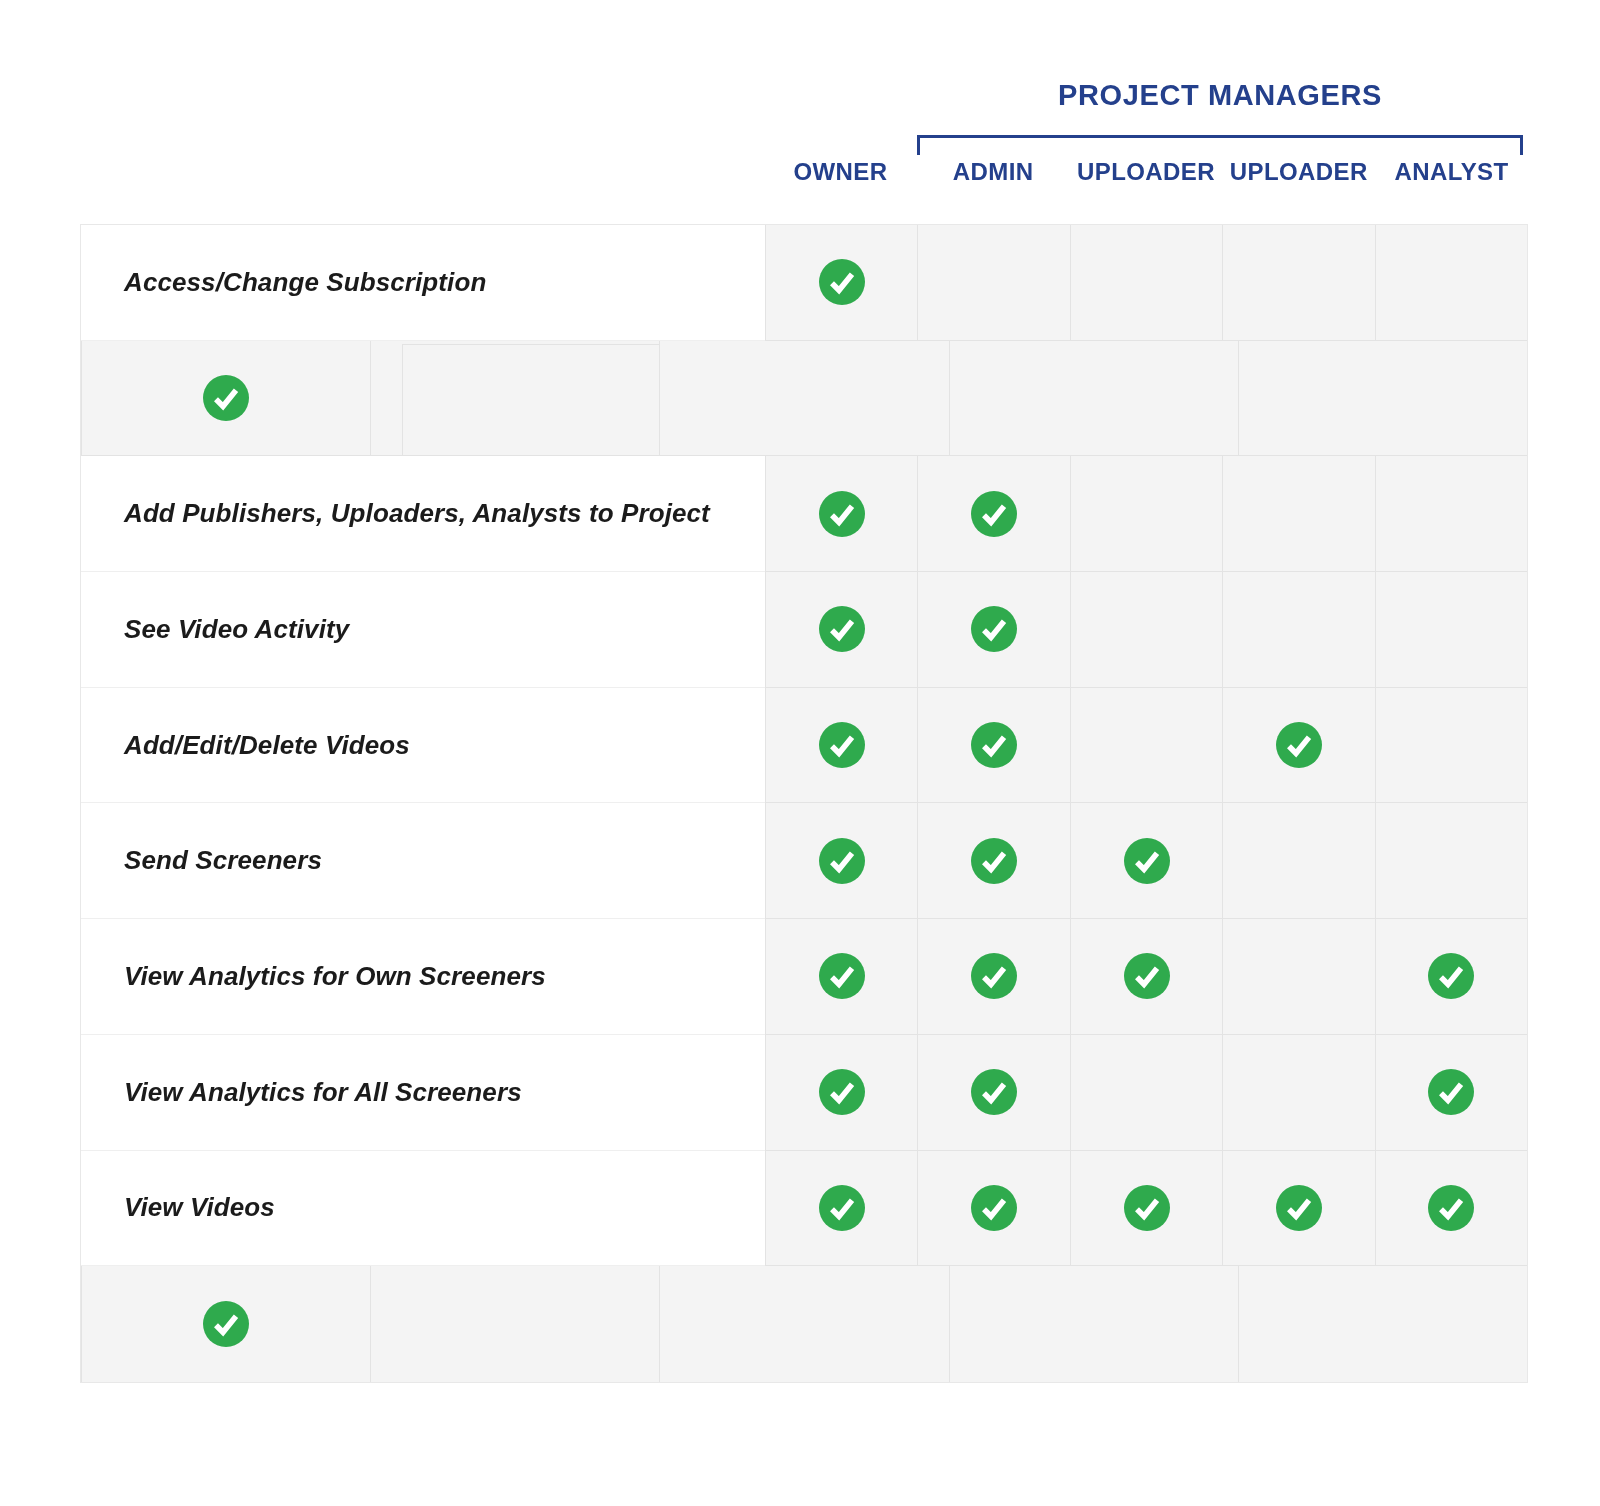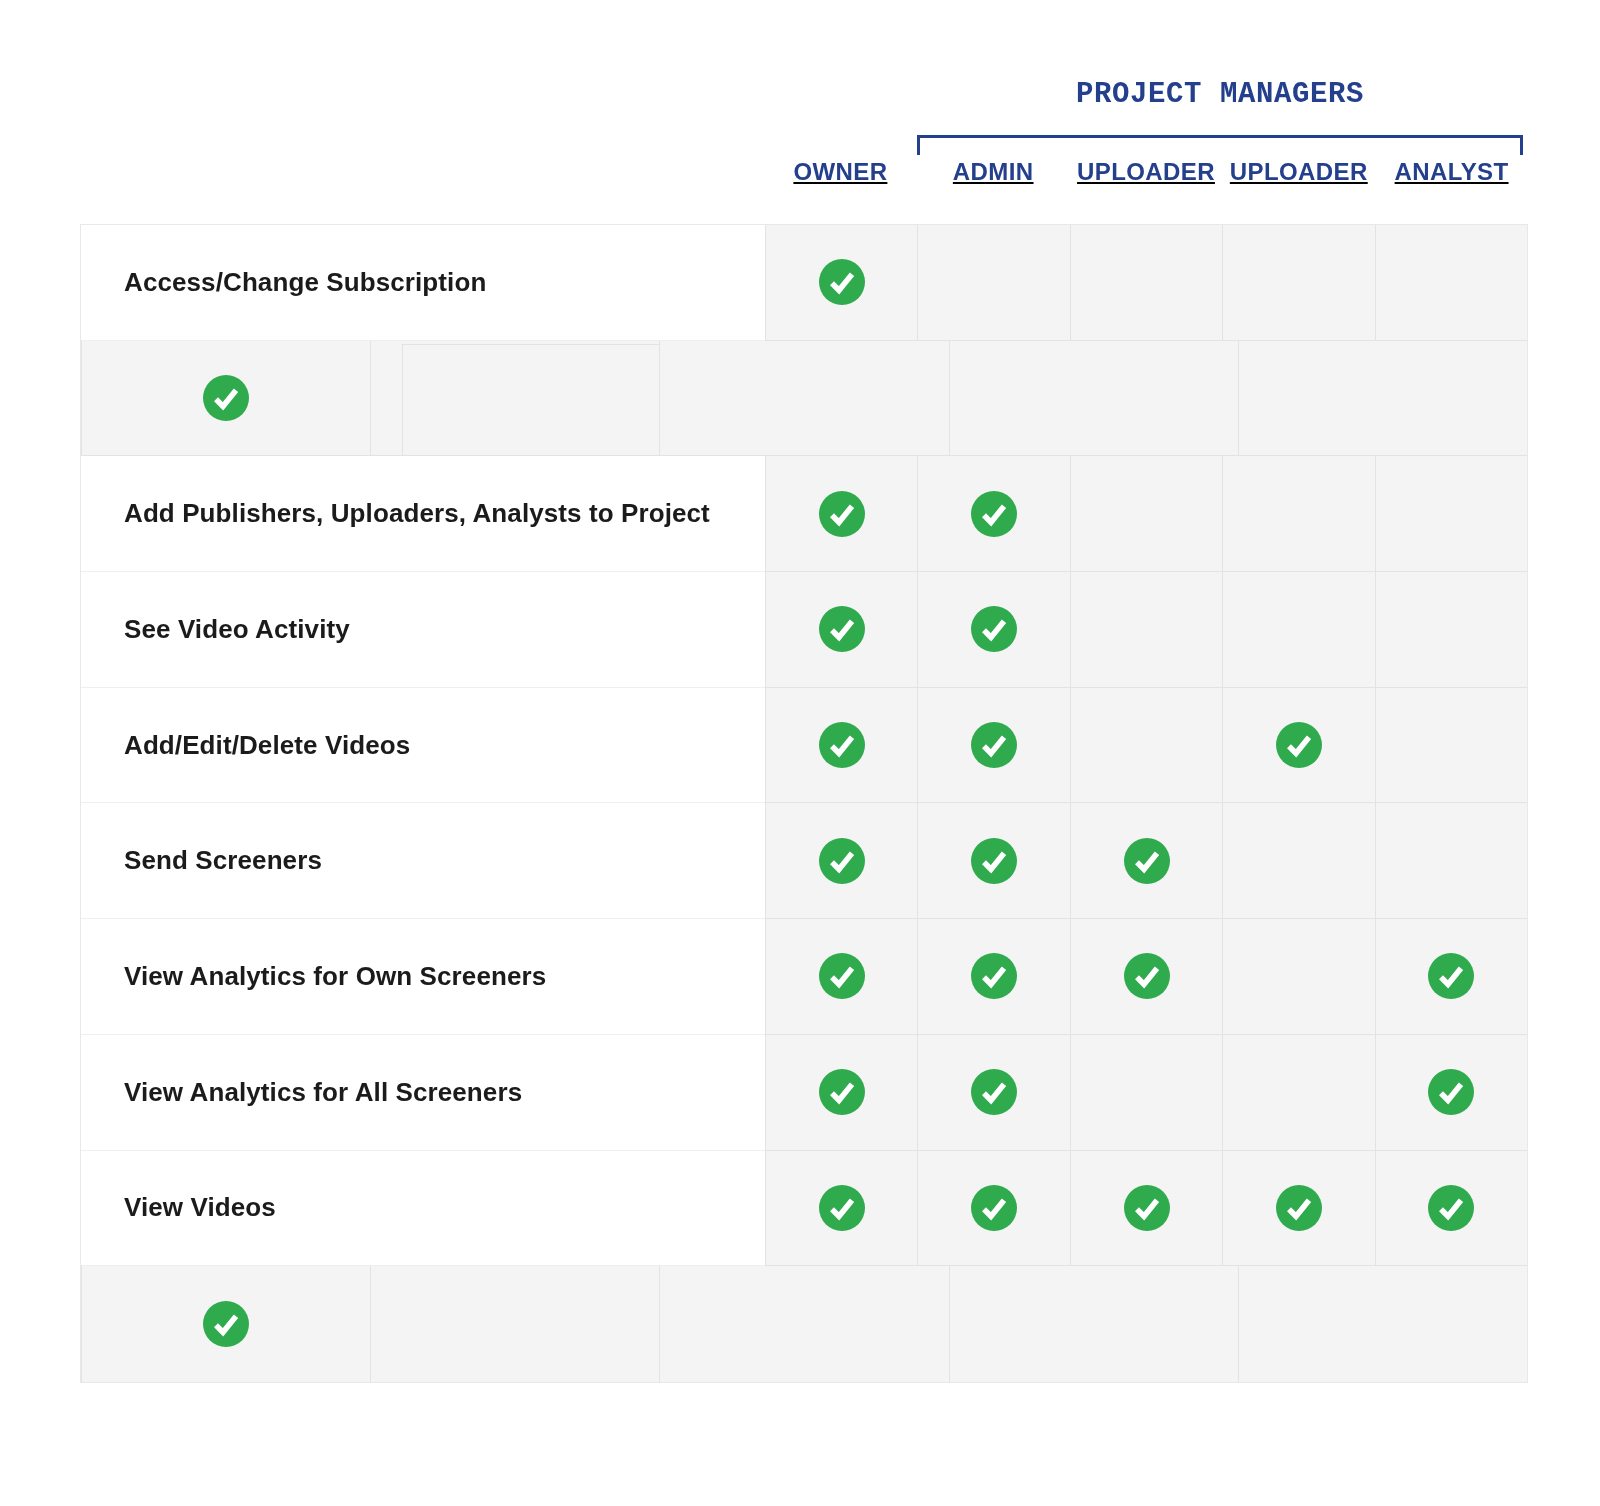--- a/index.html
+++ b/index.html
@@ -10,39 +10,39 @@
   html,body{margin:0;padding:0;}
   body{
     width:1600px;height:1506px;background:var(--page_bg);
     font-family:"Liberation Sans","DejaVu Sans",sans-serif;
   }
   .wrap{position:relative;width:1448px;margin-left:80px;padding-top:224px;}
 
   
   .pm-title{
     position:absolute;top:78px;left:837px;width:606px;text-align:center;
-    color:var(--navy);font-size:29px;font-weight:700;letter-spacing:0.6px;line-height:34px;font-family:Liberation Mono, monospace;
+    color:var(--navy);font-size:29px;font-weight:700;letter-spacing:0.6px;line-height:34px;
   }
   .pm-bracket{
     position:absolute;top:135px;left:837px;width:606px;height:20px;
     border:3px solid var(--navy);border-bottom:none;
   }
-  .col-headers{position:absolute;top:158px;left:684px;width:764px;display:flex;text-decoration:underline;}
+  .col-headers{position:absolute;top:158px;left:684px;width:764px;display:flex;}
   .col-headers span{
     flex:1;text-align:center;color:var(--navy);
     font-size:24px;font-weight:700;letter-spacing:0.4px;
   }
 
   
   .grid-table{width:1448px;border:1px solid var(--outer);}
   .row{display:flex;height:115.7px;}
   .feature-cell{
     width:684px;background:#fff;display:flex;align-items:center;
     padding-left:43px;border-bottom:1px solid var(--grid_light);
-    font-size:26px;font-weight:600;color:var(--text);letter-spacing:0.1px;
+    font-size:26px;font-weight:600;color:var(--text);letter-spacing:0.1px;font-style:italic;
   }
   .role-cell{
     flex:1;position:relative;background:var(--cell_bg);
     border-left:1px solid var(--grid);border-bottom:1px solid var(--grid);
     display:flex;align-items:center;justify-content:center;
   }
   .row:last-child .feature-cell,.row:last-child .role-cell{border-bottom:none;}
   .check{width:46px;height:46px;display:block;}
   .check svg{display:block;width:46px;height:46px;}
   .artifact{

